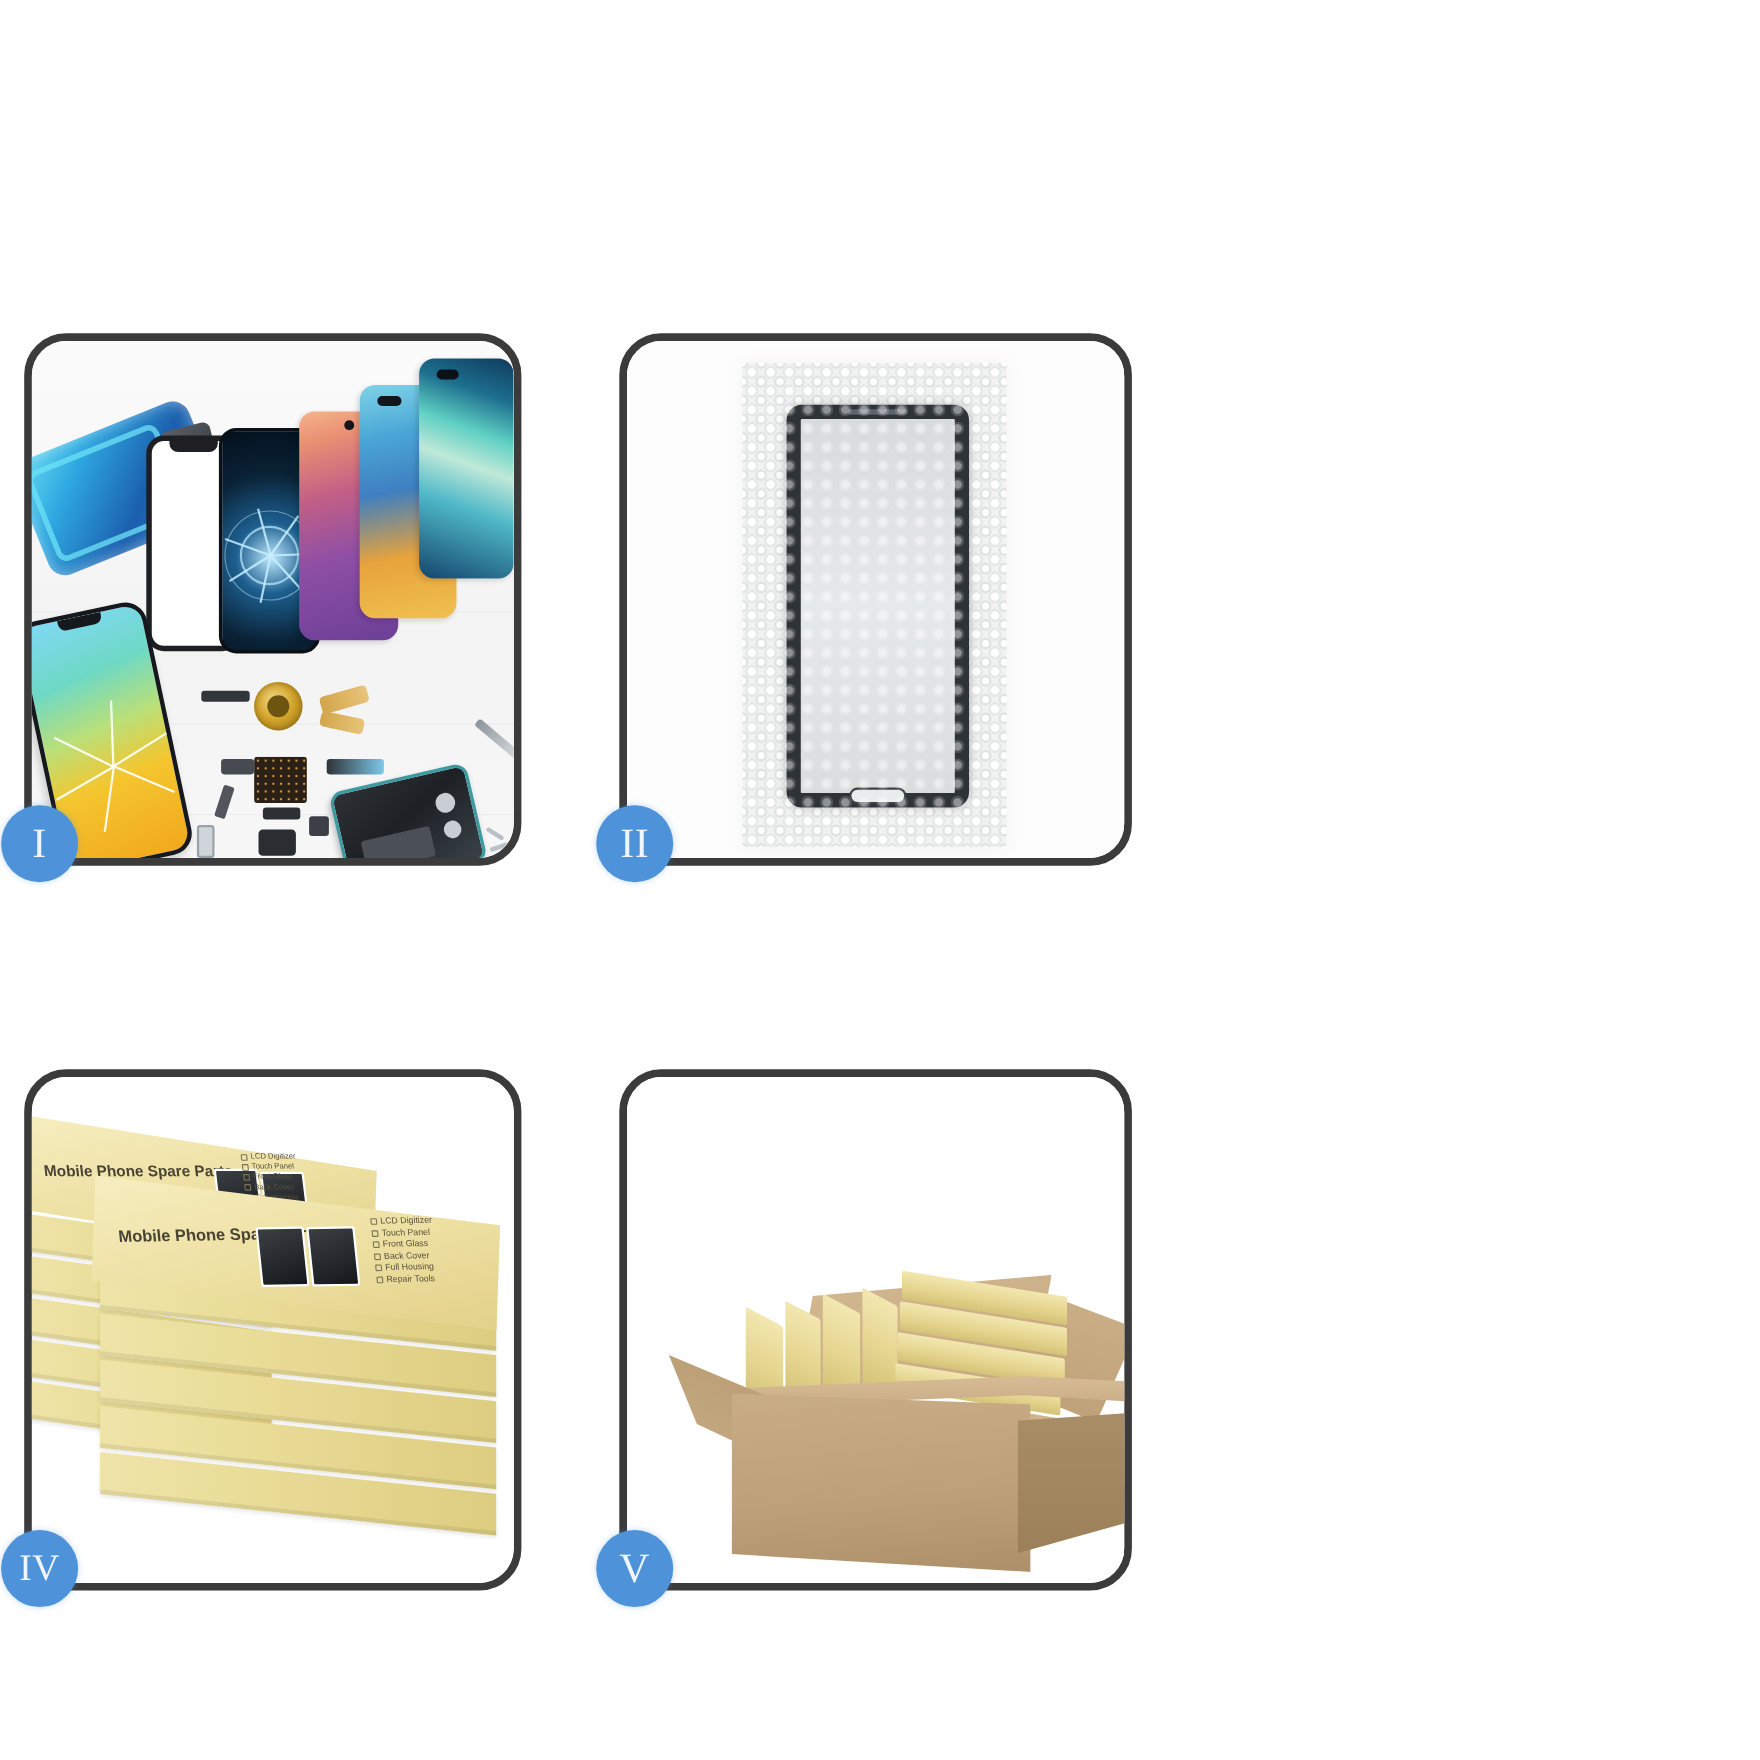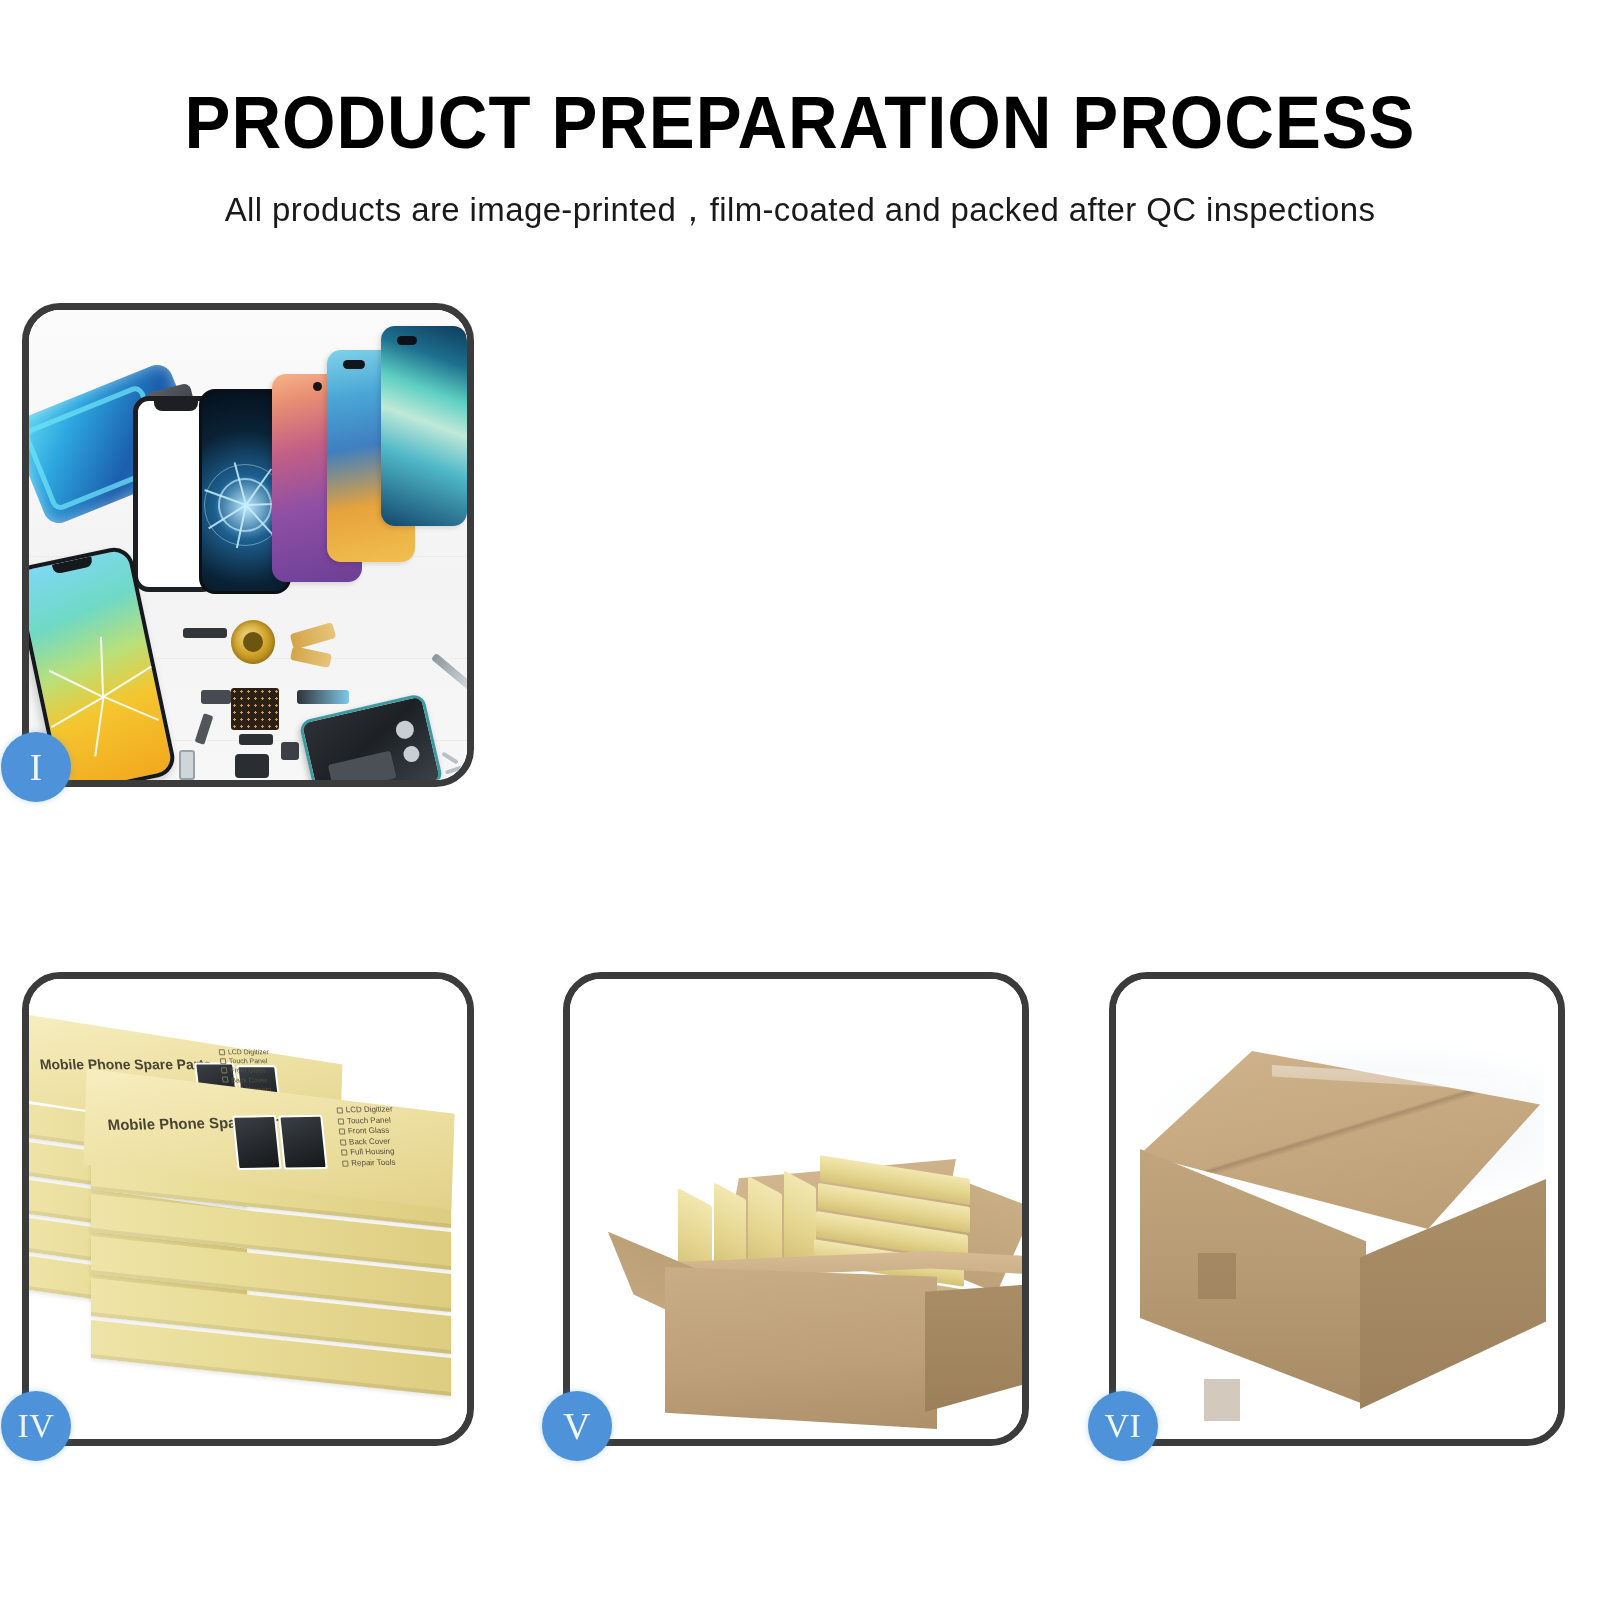--- a/index.html
+++ b/index.html
@@ -372,24 +372,20 @@
   .c6-shadow{
     position:absolute; left:18px; top:56px; width:410px; height:180px;
     background: radial-gradient(ellipse at 60% 50%, rgba(225,232,238,.65), transparent 68%);
   }
 </style>
 </head>
 <body>
 
 <div id="page">
 
-  <div id="header">
-    <div id="title">PRODUCT PREPARATION PROCESS</div>
-    <div id="subtitle">All products are image-printed，film-coated and packed after QC inspections</div>
-  </div>
 
   <div class="panel r1 c1">
     <div class="panel-inner">
       <div class="scene s1">
         <div class="hline" style="top:246px"></div>
         <div class="hline" style="top:348px"></div>
         <div class="hline" style="top:430px"></div>
 
         <div class="adhesive">
             <span class="chip"></span>
@@ -452,20 +448,33 @@
         <div class="tweez"></div>
         <div class="screws">
           <span style="left:0;top:0;transform:rotate(32deg)"></span>
           <span style="left:4px;top:12px;transform:rotate(-18deg)"></span>
         </div>
       </div>
     </div>
     <div class="badge">I</div>
   </div>
 
+  <div class="panel r1 c2">
+    <div class="panel-inner">
+      <div class="scene s2">
+        <div class="bubble-sheet"></div>
+        <div class="digitizer">
+          <span class="spk"></span>
+            <span class="home"></span>
+        </div>
+        <div class="bubble-overlay"></div>
+      </div>
+    </div>
+    <div class="badge badge-2">II</div>
+  </div>
 
 
   <div class="panel r2 c1">
     <div class="panel-inner">
       <div class="scene s4">
 
         <div class="ybox" style="left:-6px; top:140px; width:224px; height:34px; transform:skewY(8deg);">
             <span class="edge"></span>
           </div>
         <div class="ybox" style="left:-6px; top:178px; width:224px; height:34px; transform:skewY(8deg);">
@@ -592,29 +601,14 @@
         <div class="c5-rim"></div>
         <div class="flapC"></div>
         <div class="flapD"></div>
         <div class="c5-front"></div>
         <div class="c5-side"></div>
       </div>
     </div>
     <div class="badge badge-5">V</div>
   </div>
 
-  <div class="panel r2 c3">
-    <div class="panel-inner">
-      <div class="scene s6">
-        <div class="c6-shadow"></div>
-        <div class="c6-top"></div>
-        <div class="c6-seam"></div>
-        <div class="c6-tape"></div>
-        <div class="c6-front"></div>
-        <div class="c6-side"></div>
-        <div class="c6-tab1"></div>
-        <div class="c6-tab2"></div>
-      </div>
-    </div>
-    <div class="badge badge-6 small">VI</div>
-  </div>
 
 </div>
 
 </body></html>

